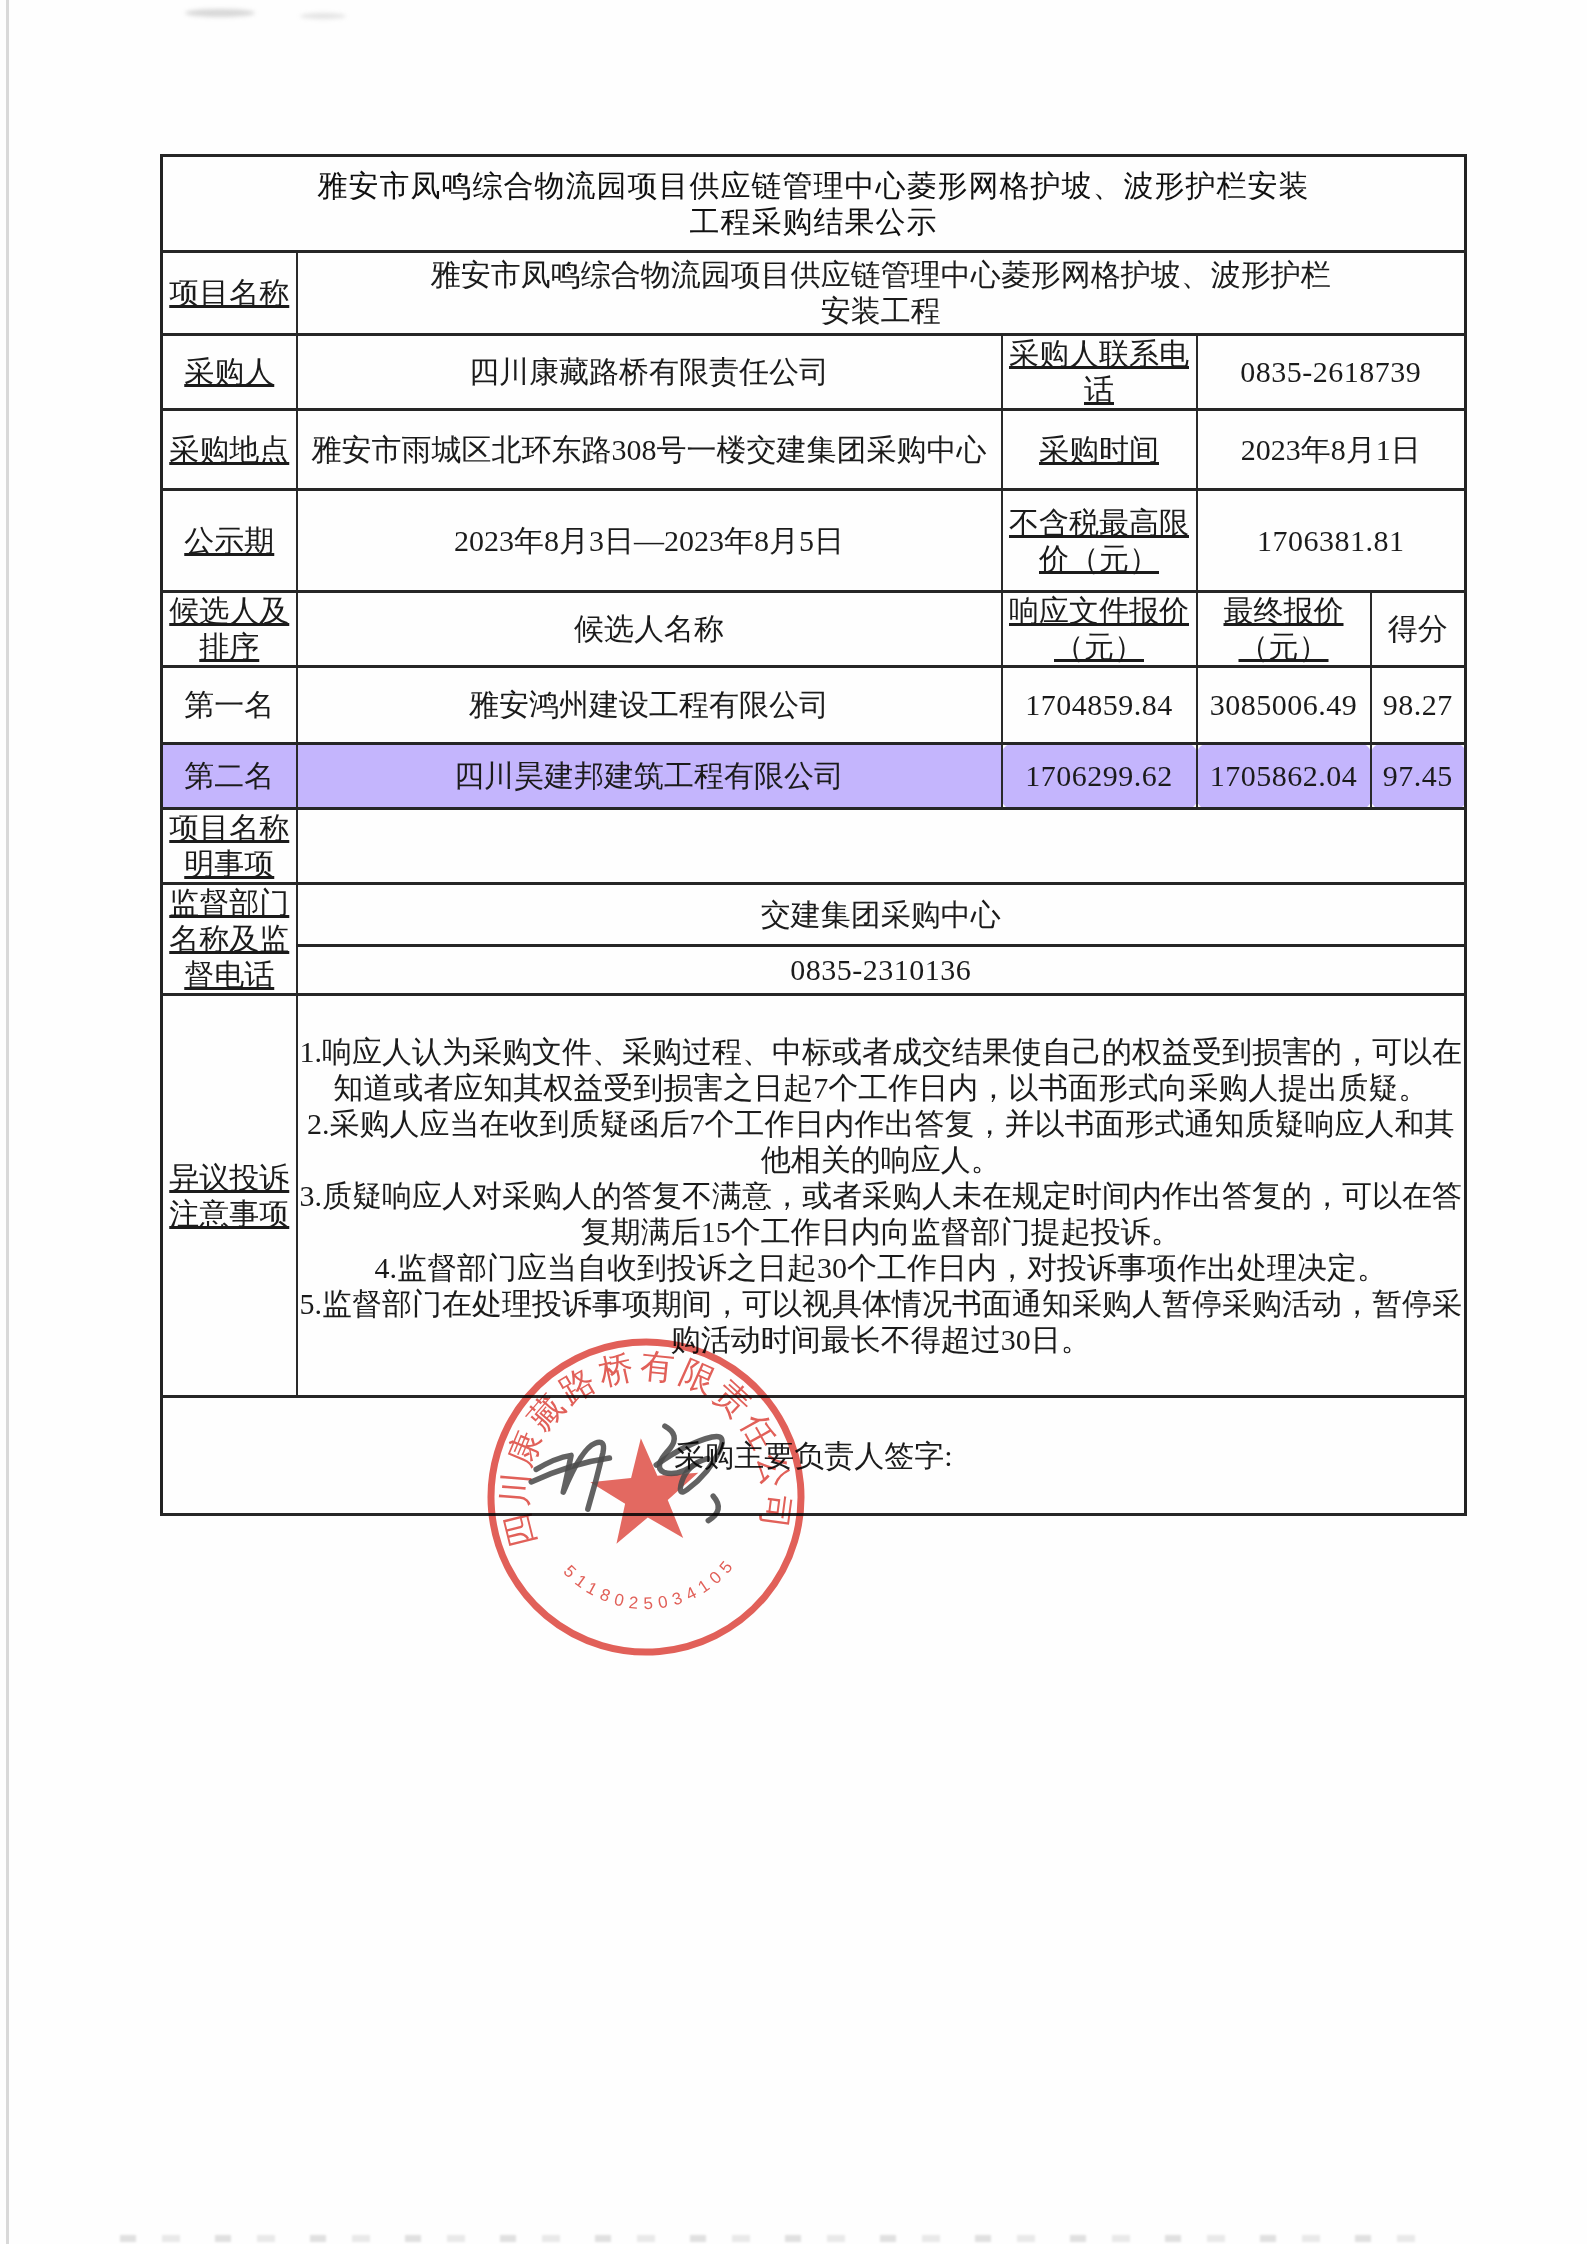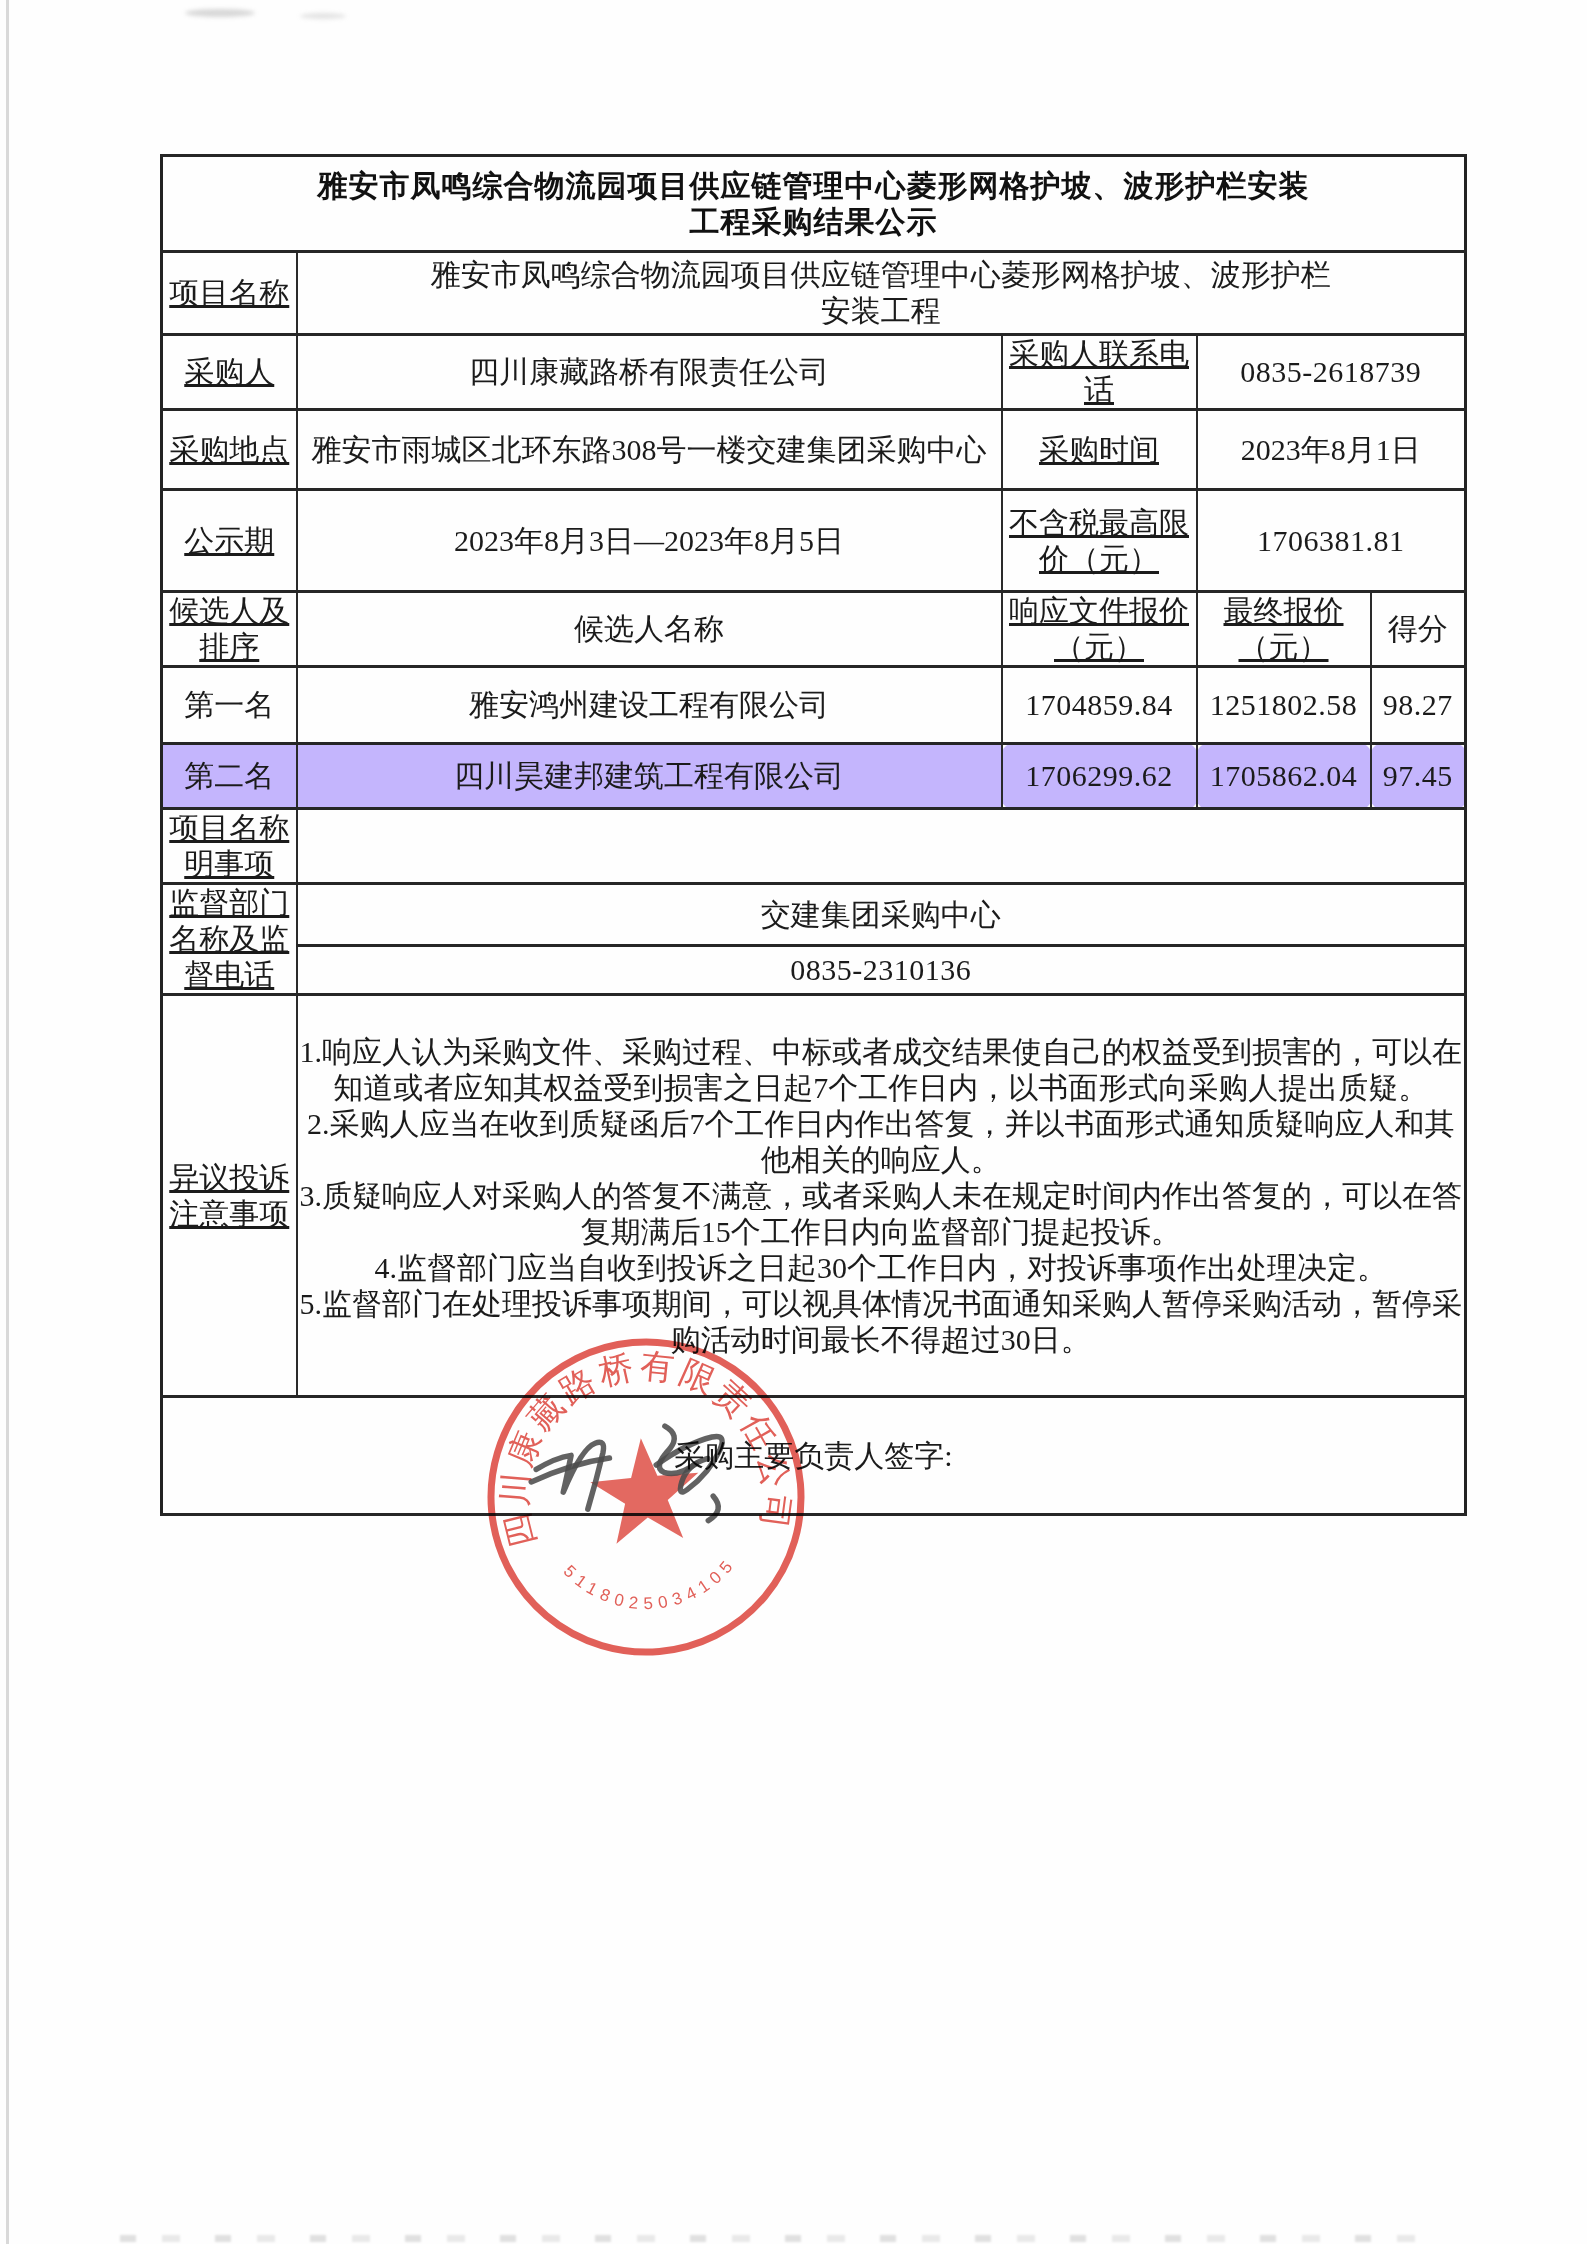--- a/index.html
+++ b/index.html
@@ -60,21 +60,21 @@
   .r-candhead{height:75px;}
   .r-cand1{height:77px;}
   .r-cand2{height:65px;background:#c4b5fd;}
   .r-other{height:73px;}
   .r-sup1{height:60px;}
   .r-sup2{height:47px;}
   .r-objection{height:402px;}
   .r-sign{height:118px;}
   .title-cell{
     font-family:"Liberation Sans","DejaVu Sans",sans-serif;
-    font-weight:700;
+    font-weight:400;
     font-size:40px;
     line-height:1.32;
     letter-spacing:1px;
     color:#111;
   }
   .label-cell{line-height:34px;text-decoration:underline;}
   .left-al{text-align:left;padding-left:3px;margin-left:34px;}
   .obj-text{
     text-align:left;
     font-size:28px;
@@ -165,21 +165,21 @@
     <td class="label-cell">响应文件报价
 （元）</td>
     <td class="label-cell">最终报价
 （元）</td>
     <td>得分</td>
   </tr>
   <tr class="r-cand1">
     <td>第一名</td>
     <td>雅安鸿州建设工程有限公司</td>
     <td class="num">1704859.84</td>
-    <td class="num">1251802.58</td>
+    <td class="num">3085006.49</td>
     <td class="num">98.27</td>
   </tr>
   <tr class="r-cand2">
     <td>第二名</td>
     <td>四川昊建邦建筑工程有限公司</td>
     <td class="num">1706299.62</td>
     <td class="num">1705862.04</td>
     <td class="num">97.45</td>
   </tr>
   <tr class="r-other">

